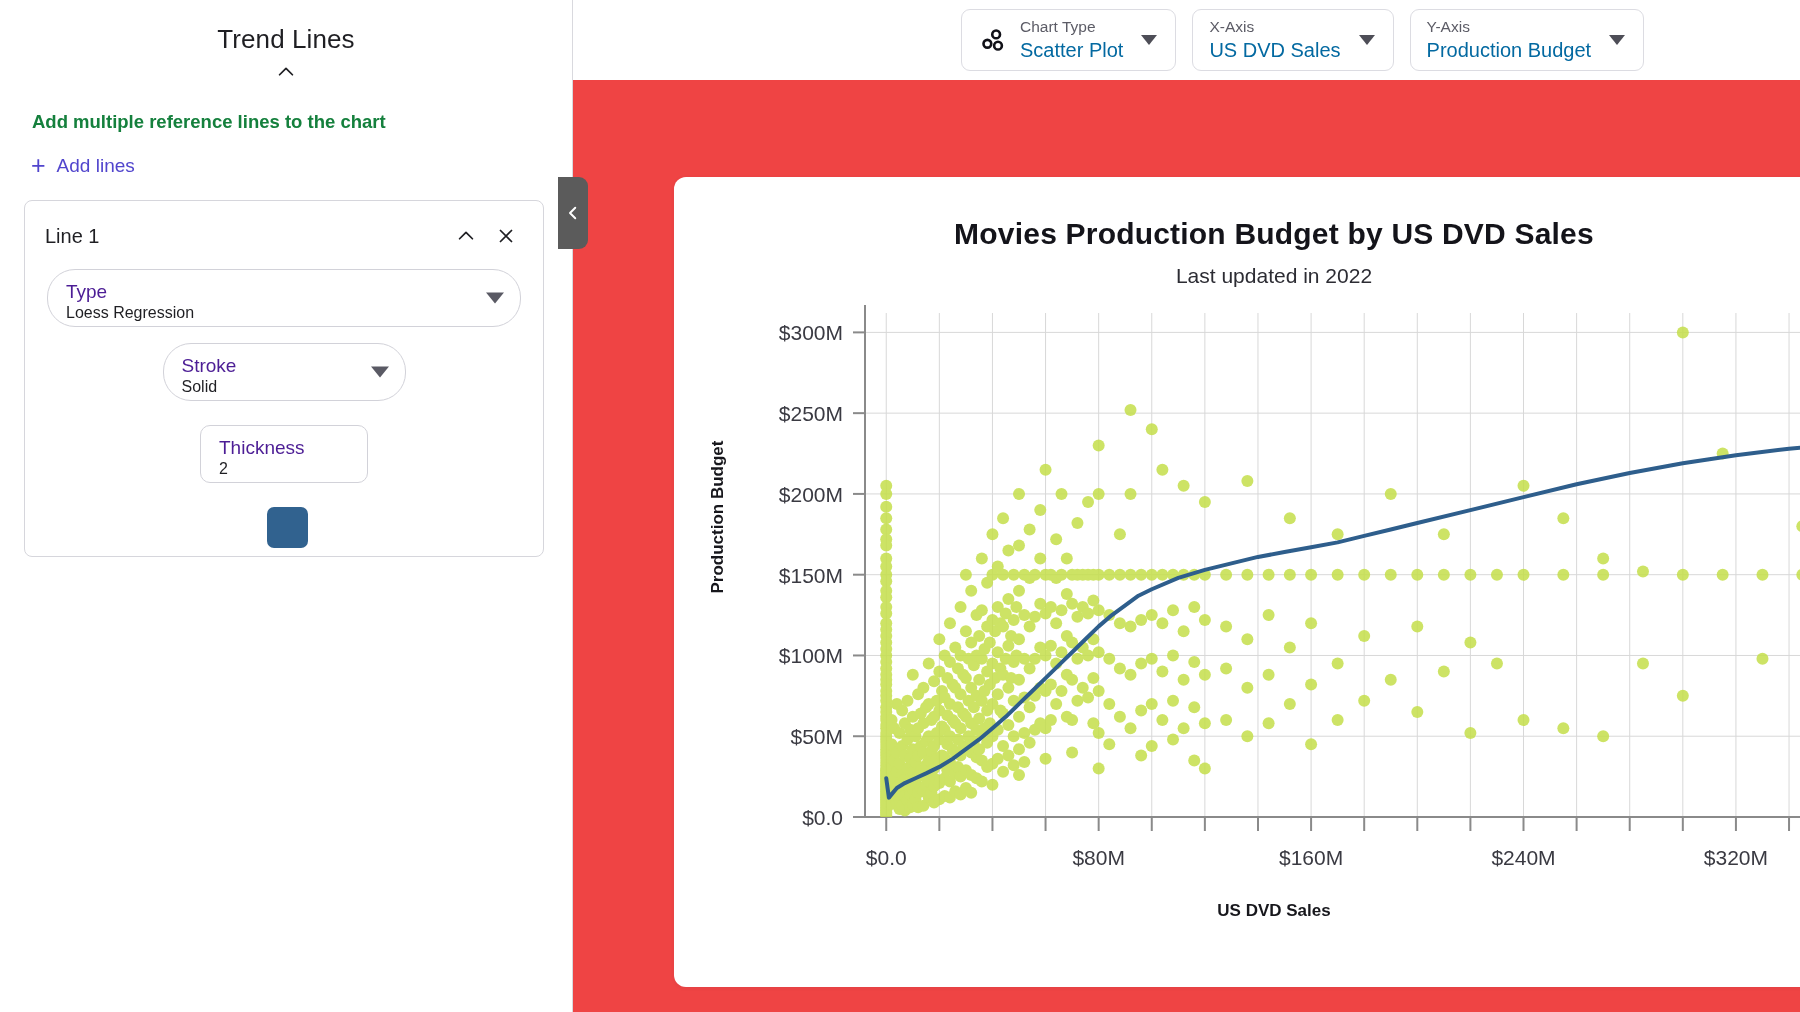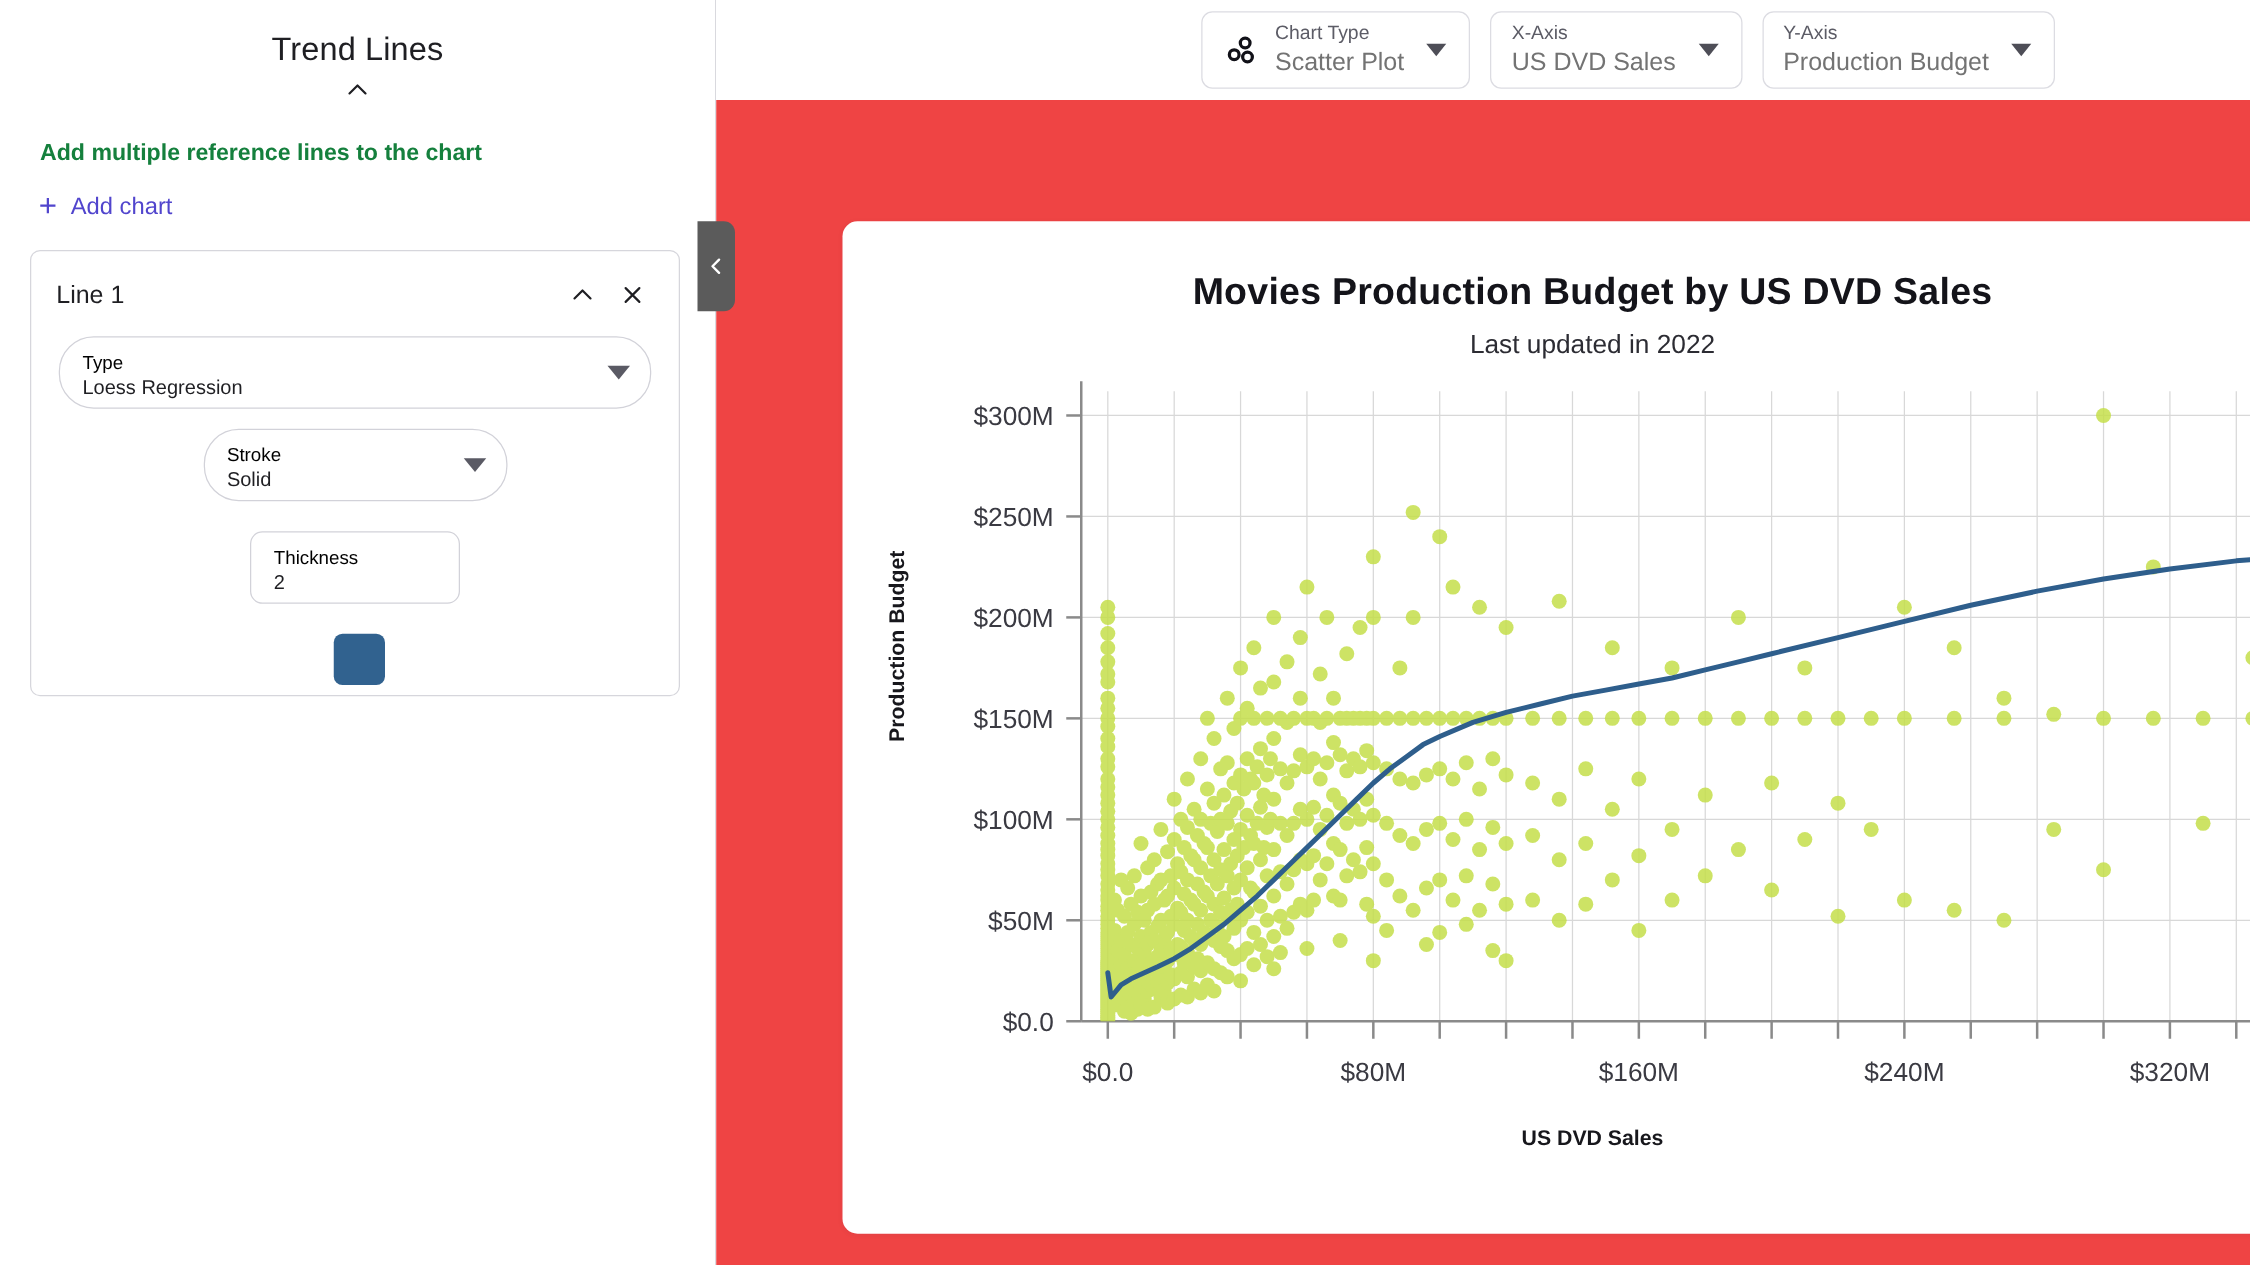--- a/index.html
+++ b/index.html
@@ -66,21 +66,21 @@
     position: relative;
     border: 1px solid #d2d2d9;
     border-radius: 28px;
     height: 58px;
     background: #fff;
     padding: 8px 44px 0 18px;
     display: flex; flex-direction: column; justify-content: center;
     cursor: pointer;
   }
   .field.rect { border-radius: 10px; }
-  .field-label { font-size: 15px; color: #000000; line-height: 1.25; }
+  .field-label { font-size: 19px; color: #4c1d95; line-height: 1.25; }
   .field-value { font-size: 16px; color: #1f1f23; line-height: 1.3; }
   .caret {
     position: absolute; right: 16px; top: 50%; transform: translateY(-50%);
     width: 0; height: 0;
     border-left: 9px solid transparent;
     border-right: 9px solid transparent;
     border-top: 11px solid #5a5a64;
   }
   .row-type { margin: 16px 22px 0 22px; }
   .row-2 { display: flex; align-items: center; gap: 24px; margin: 16px 22px 0 22px; flex-direction: column; }
@@ -106,21 +106,21 @@
     z-index: 5;
   }
   .tool-pill {
     display: flex; align-items: center; gap: 12px;
     border: 1px solid #dcdce2; border-radius: 9px;
     height: 62px; padding: 0 18px 0 16px;
     background: #fff; cursor: pointer;
     position: relative;
   }
   .tool-pill .tl-label { font-size: 15.5px; color: #5c5c66; line-height: 1.3; }
-  .tool-pill .tl-value { font-size: 20px; color: #737373; line-height: 1.3; }
+  .tool-pill .tl-value { font-size: 20px; color: #0369a1; line-height: 1.3; }
   .tool-pill .caret-sm {
     width: 0; height: 0; margin-left: 6px;
     border-left: 8px solid transparent;
     border-right: 8px solid transparent;
     border-top: 10px solid #4e4e57;
   }
 
   #canvas-bg {
     position: absolute; left: 0; top: 80px;
     width: 1227px; height: 932px;
@@ -178,21 +178,21 @@
         <svg width="26" height="26" viewBox="0 0 24 24">
           <path d="M5 15 L12 8 L19 15" fill="none" stroke="#1f1f23" stroke-width="1.9" stroke-linecap="round" stroke-linejoin="round"></path>
         </svg>
       </button>
     </div>
 
     <div class="panel-sub">Add multiple reference lines to the chart</div>
 
     <div class="add-line">
       <span class="plus">+</span>
-      <span>Add chart</span>
+      <span>Add lines</span>
     </div>
 
     <div class="line-card">
       <div class="line-card-head">
         <div class="line-card-title">Line 1</div>
         <button class="icon-btn">
           <svg width="24" height="24" viewBox="0 0 24 24">
             <path d="M5 15 L12 8 L19 15" fill="none" stroke="#1f1f23" stroke-width="1.9" stroke-linecap="round" stroke-linejoin="round"></path>
           </svg>
         </button>

